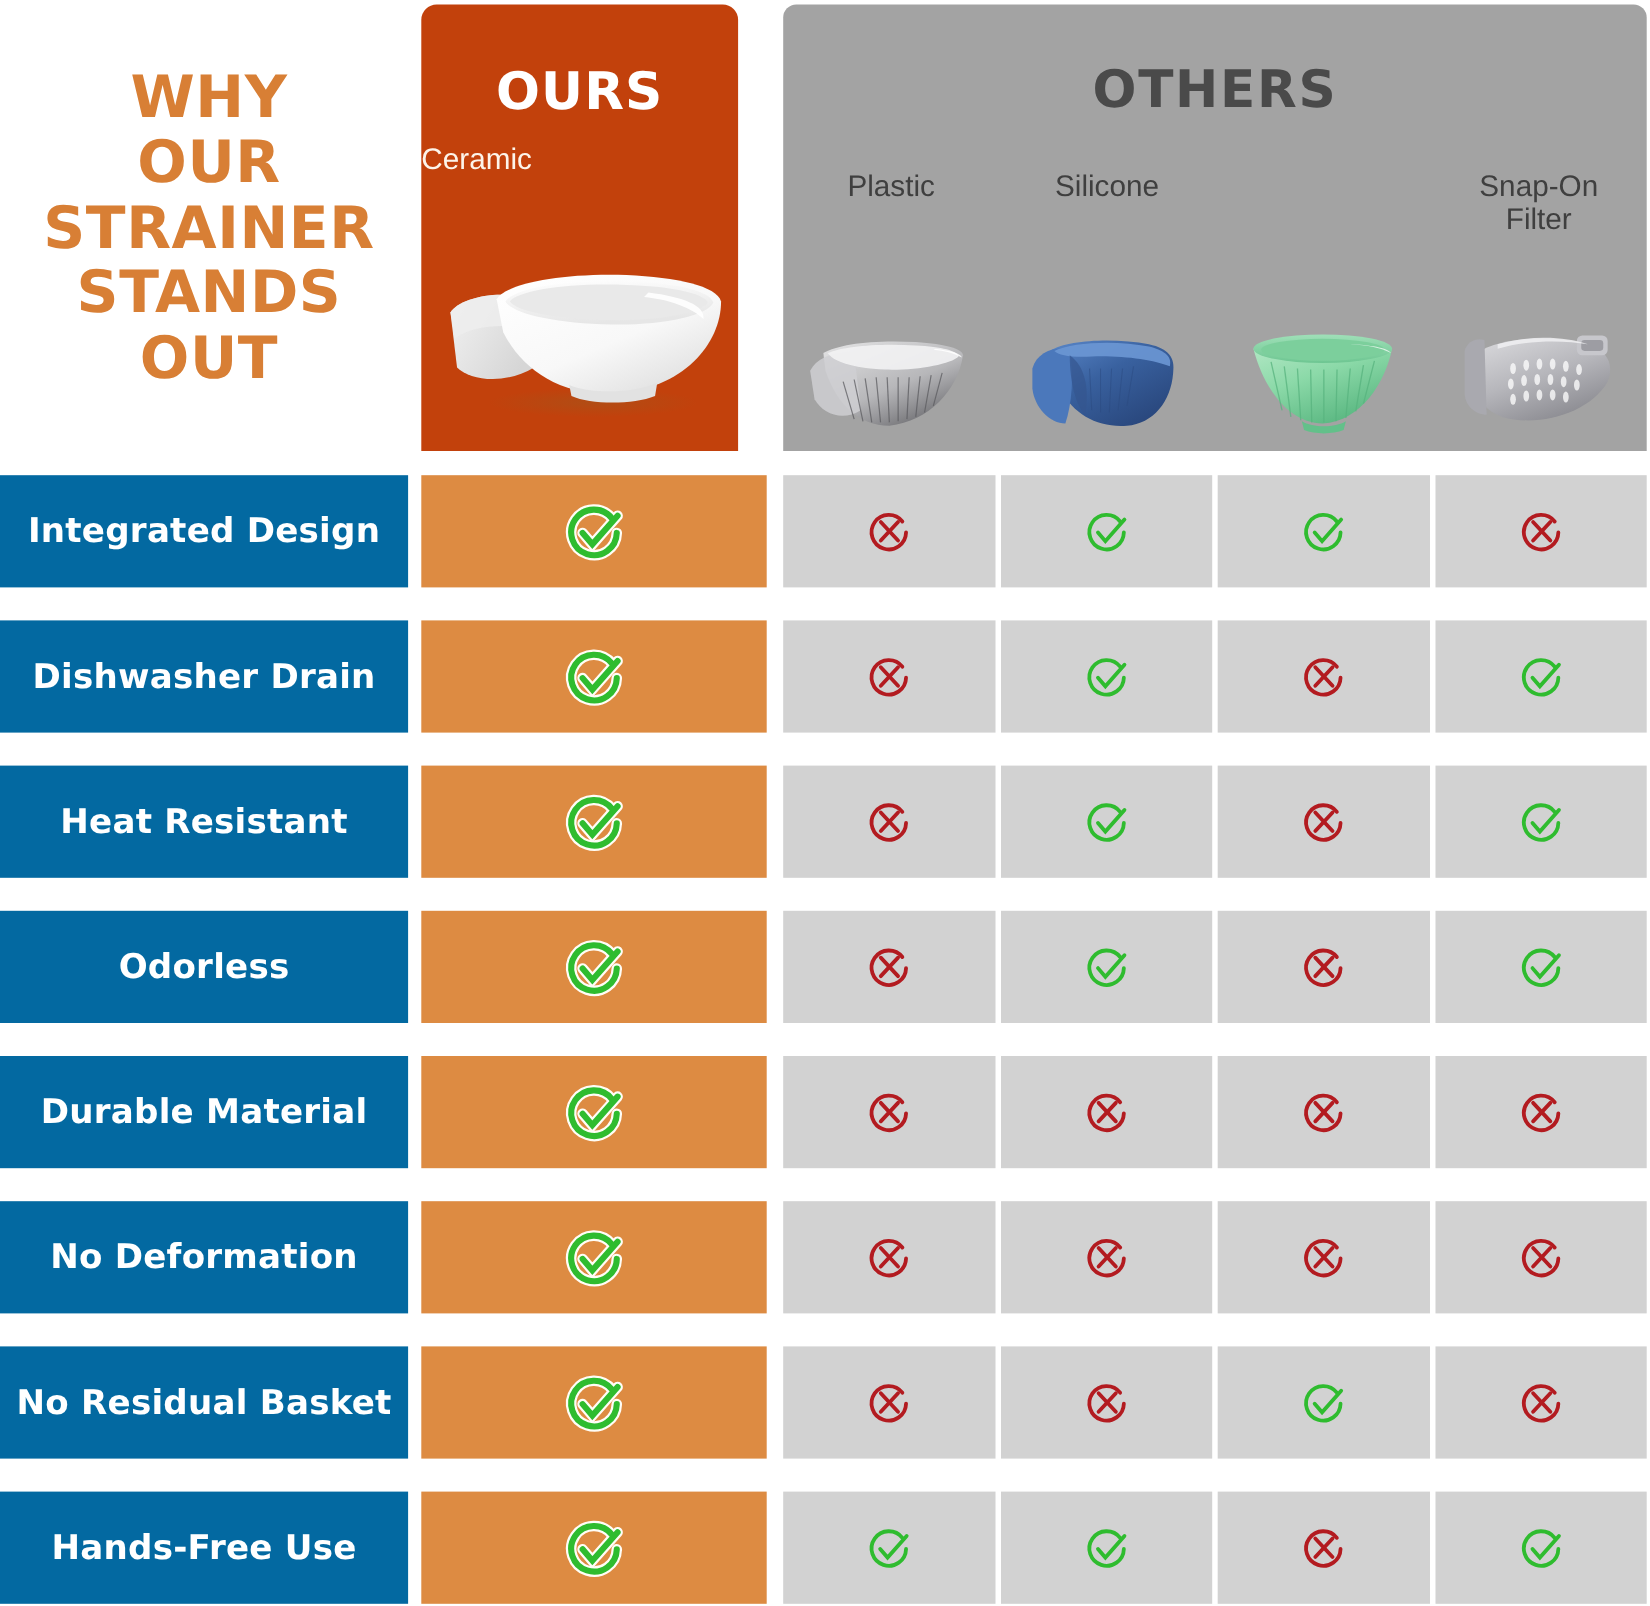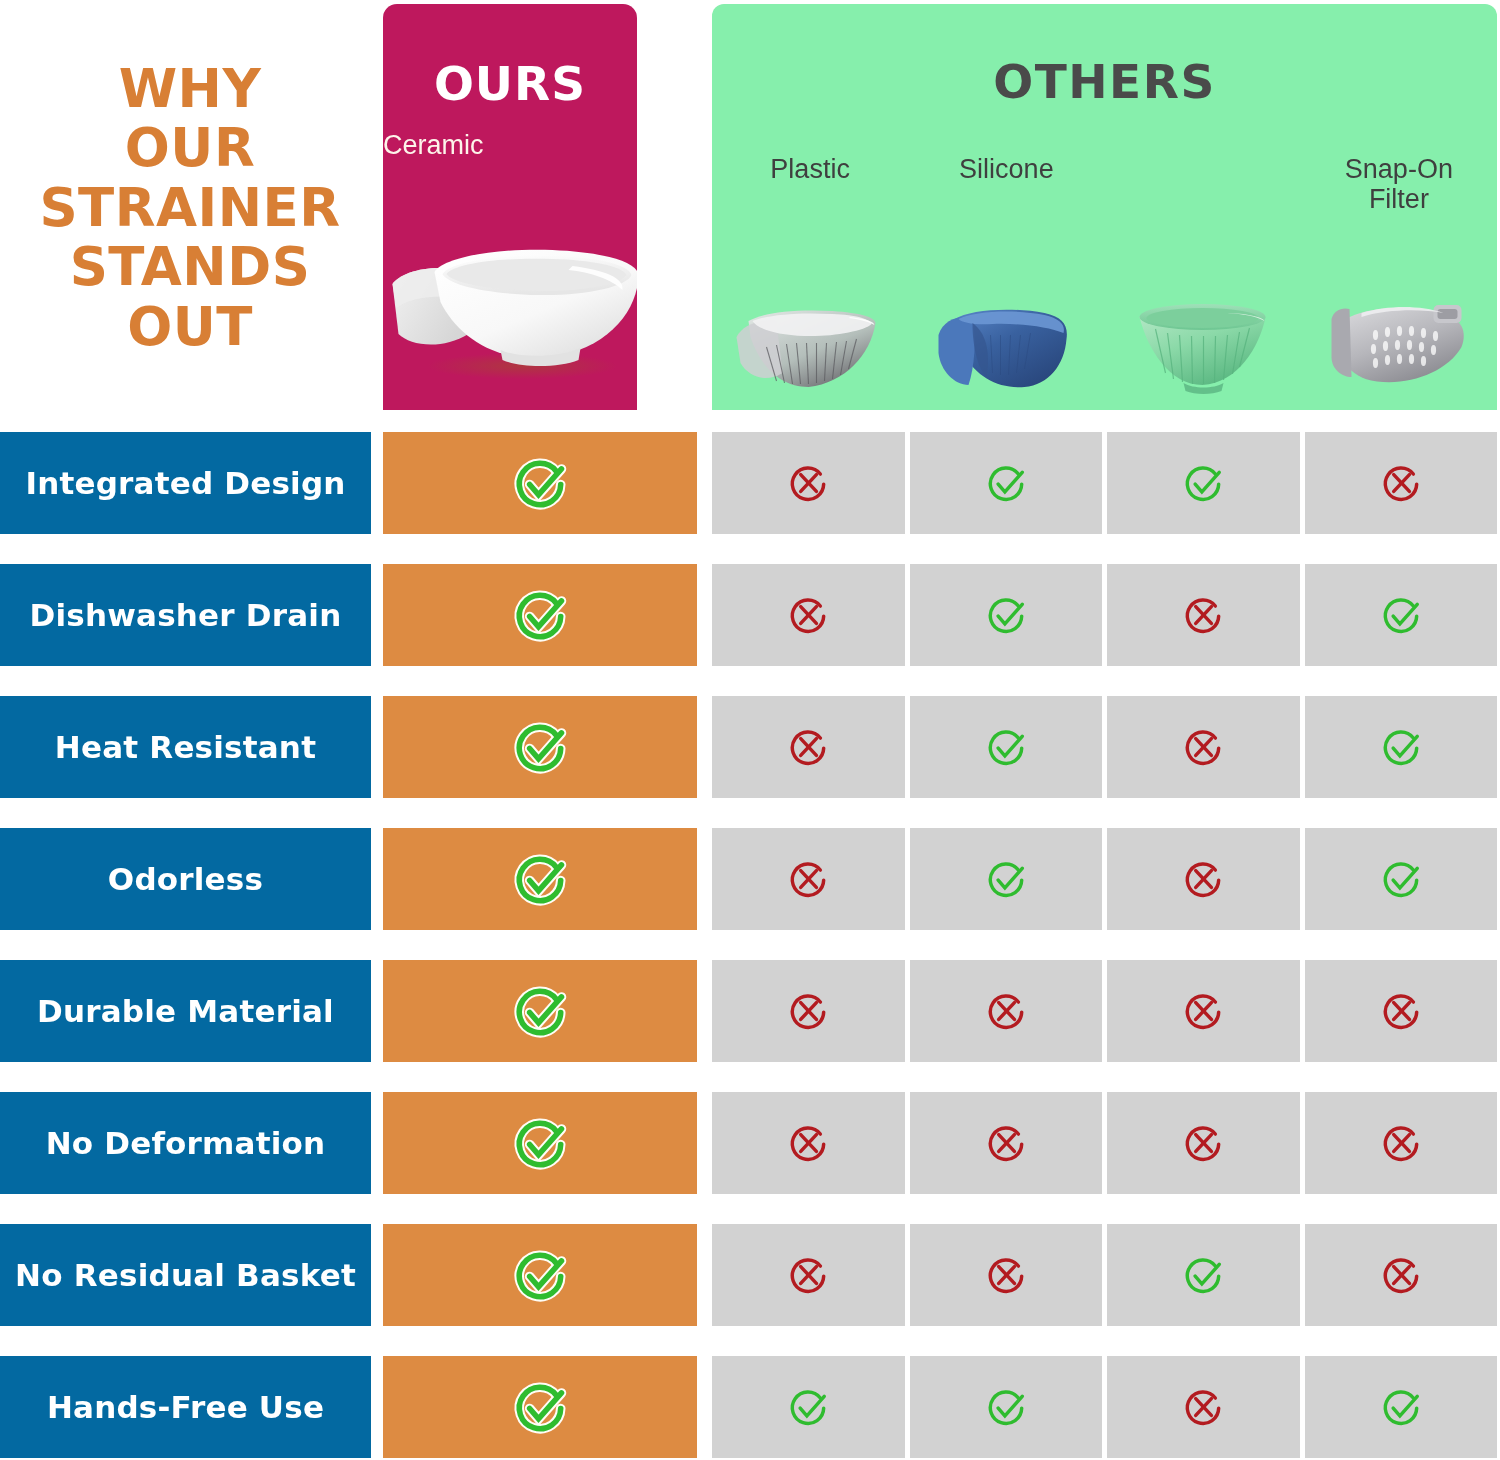--- a/index.html
+++ b/index.html
@@ -41,23 +41,23 @@
     text-align: center;
     letter-spacing: 0.5px;
     font-family: "DejaVu Sans", sans-serif;
     white-space: pre-line;
   }
 
   
   .ours-panel {
     position: absolute;
     left: 383px; top: 4px;
-    width: 254px;
+    width: 288px;
     height: 406px;
-    background: #be185d;
+    background: #c2410c;
     border-radius: 14px 14px 0 0;
     overflow: hidden;
   }
   .ours-title {
     position: absolute;
     left: 0; top: 52px;
     width: 100%;
     text-align: center;
     color: #ffffff;
     font-size: 47px;
@@ -80,21 +80,21 @@
     width: 275px;
     height: 190px;
   }
 
   
   .others-panel {
     position: absolute;
     left: 712px; top: 4px;
     width: 785px;
     height: 406px;
-    background: #86efac;
+    background: #a3a3a3;
     border-radius: 12px 12px 0 0;
   }
   .others-title {
     position: absolute;
     left: 0; top: 50px;
     width: 100%;
     text-align: center;
     color: #4A4A4A;
     font-size: 47px;
     font-weight: 900;
@@ -106,20 +106,21 @@
     left: 0; top: 150px;
     width: 785px;
     height: 250px;
     display: flex;
   }
   .other-col {
     flex: 1;
     position: relative;
     display: flex;
     flex-direction: column;
+    align-items: center;
   }
   .other-label {
     color: #3F3F3F;
     font-size: 27px;
     line-height: 1.12;
     text-align: center;
     white-space: pre-line;
     margin-top: 0px;
   }
   .other-img {

